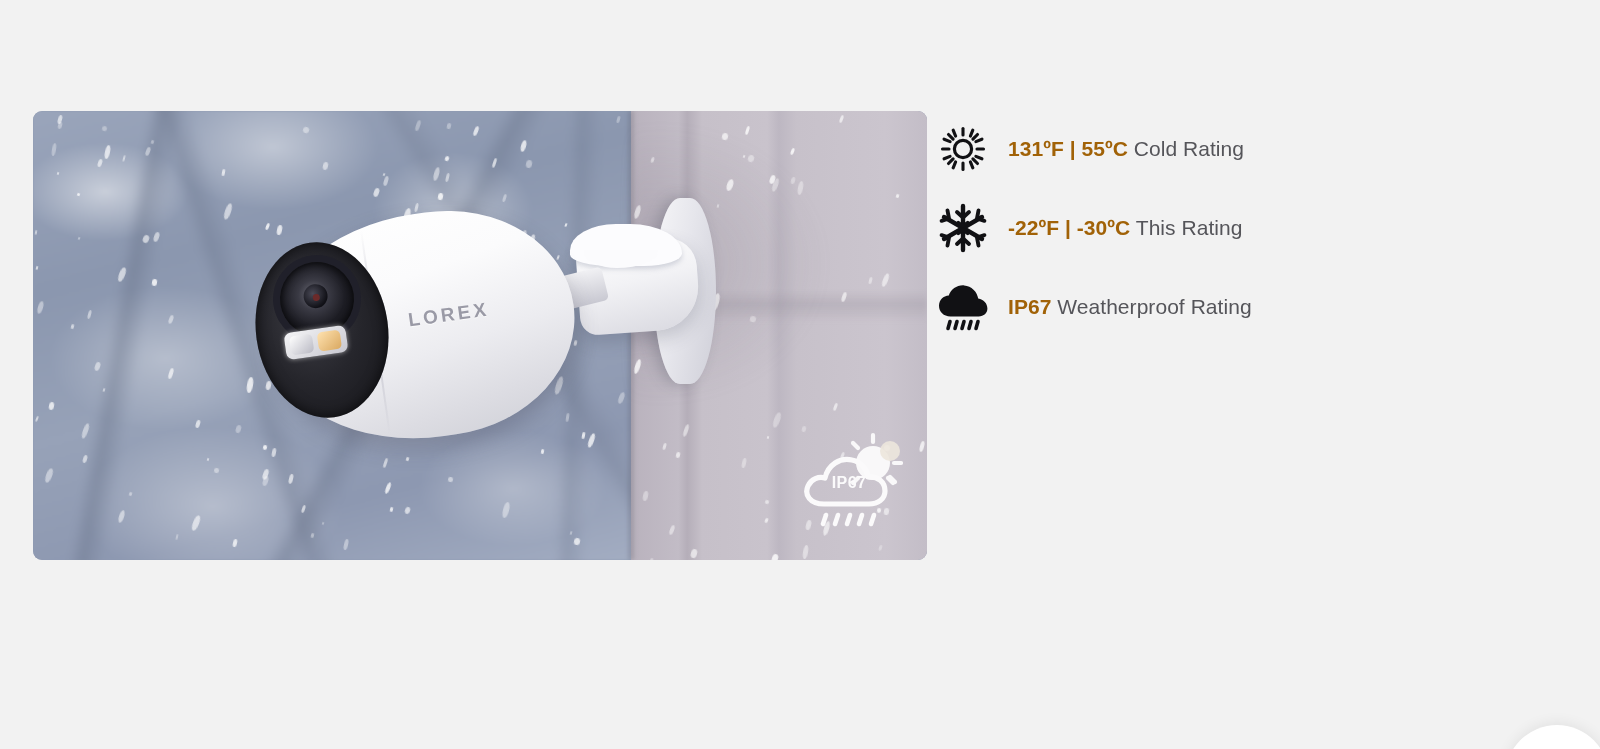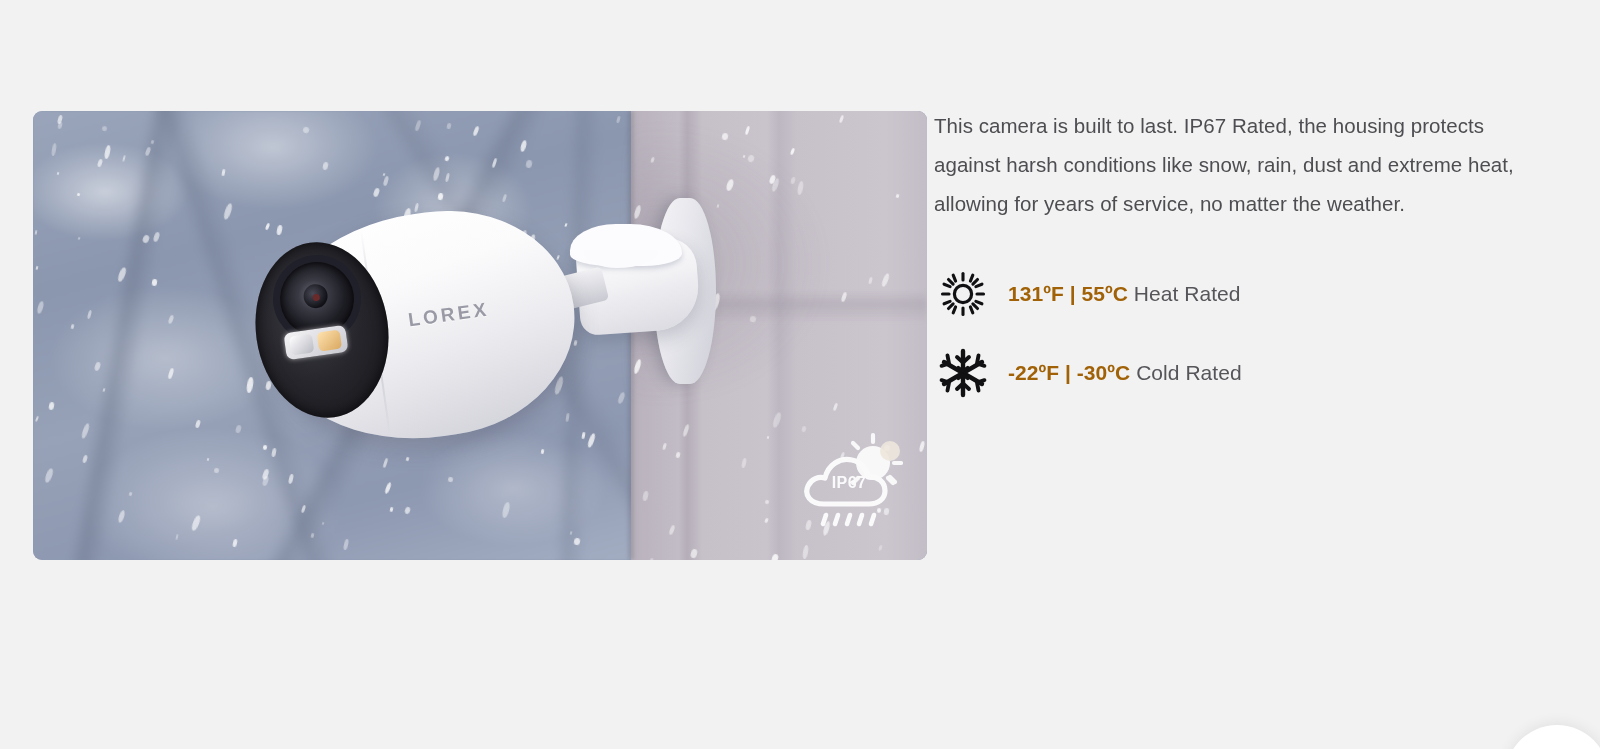--- a/index.html
+++ b/index.html
@@ -567,21 +567,20 @@
         </svg>
         <div class="ip67-badge-text">IP67</div>
       </div>
 
     </div>
   </div>
 
   <div class="copy">
 
 
-    <p class="paragraph">This camera is built to last. IP67 Rated, the housing protects against harsh conditions like snow, rain, dust and extreme heat, allowing for years of service, no matter the weather.</p>
 
     <div class="specs">
 
       <div class="spec-row">
         <span class="spec-icon">
           <svg width="48" height="48" viewBox="0 0 48 48" fill="none" xmlns="http://www.w3.org/2000/svg">
             <circle cx="24" cy="24" r="8.6" stroke="#111114" stroke-width="3.2"></circle>
             <g stroke="#111114" stroke-width="3.1" stroke-linecap="round">
               <line x1="24" y1="3.5" x2="24" y2="10"></line>
               <line x1="24" y1="38" x2="24" y2="44.5"></line>
@@ -595,21 +594,21 @@
               <line x1="31.4" y1="36.9" x2="33.8" y2="42.9"></line>
               <line x1="5.1" y1="33.8" x2="11.1" y2="31.4"></line>
               <line x1="36.9" y1="16.6" x2="42.9" y2="14.2"></line>
               <line x1="5.1" y1="14.2" x2="11.1" y2="16.6"></line>
               <line x1="36.9" y1="31.4" x2="42.9" y2="33.8"></line>
               <line x1="14.2" y1="42.9" x2="16.6" y2="36.9"></line>
               <line x1="31.4" y1="11.1" x2="33.8" y2="5.1"></line>
             </g>
           </svg>
         </span>
-        <span class="spec-text"><span class="spec-value">131ºF | 55ºC</span> <span>Heat Rated</span></span>
+        <span class="spec-text"><span class="spec-value">131ºF | 55ºC</span> <span>Cold Rating</span></span>
       </div>
 
       <div class="spec-row">
         <span class="spec-icon">
           <svg width="50" height="50" viewBox="0 0 50 50" xmlns="http://www.w3.org/2000/svg">
             <g stroke="#111114" stroke-width="4.4" stroke-linecap="round" fill="none">
               <line x1="25" y1="3" x2="25" y2="47"></line>
               <line x1="6" y1="14" x2="44" y2="36"></line>
               <line x1="6" y1="36" x2="44" y2="14"></line>
             </g>
@@ -620,22 +619,39 @@
               <path d="M40.5 42.5 L39 34.6 L46.4 32.2"></path>
               <path d="M3.6 32.2 L11 34.6 L9.5 42.5"></path>
               <path d="M46.4 17.8 L39 15.4 L40.5 7.5"></path>
             </g>
             <g stroke="#111114" stroke-width="3.4" stroke-linecap="round" fill="none">
               <path d="M20.3 19.6 L25 23.2 L29.7 19.6"></path>
               <path d="M20.3 30.4 L25 26.8 L29.7 30.4"></path>
             </g>
           </svg>
         </span>
-        <span class="spec-text"><span class="spec-value">-22ºF | -30ºC</span> <span>Cold Rated</span></span>
+        <span class="spec-text"><span class="spec-value">-22ºF | -30ºC</span> <span>This Rating</span></span>
       </div>
 
+      <div class="spec-row">
+        <span class="spec-icon">
+          <svg width="52" height="50" viewBox="0 0 52 50" xmlns="http://www.w3.org/2000/svg">
+            <path d="M13.5 34.5 C6.5 34.5 2 29.8 2 23.8 C2 18.2 6.4 13.8 11.8 13.6
+                     C14 7.2 20.2 2.8 27.2 3.4 C34.4 4 40.2 9.6 41.2 16.6
+                     C46.6 17.3 50.4 21.6 50.4 26.6 C50.4 31.1 46.9 34.5 41.6 34.5 Z" fill="#111114"></path>
+            <g stroke="#111114" stroke-width="3.6" stroke-linecap="round">
+              <line x1="13" y1="39.5" x2="11" y2="46.5"></line>
+              <line x1="20" y1="39.5" x2="18" y2="46.5"></line>
+              <line x1="27" y1="39.5" x2="25" y2="46.5"></line>
+              <line x1="34" y1="39.5" x2="32" y2="46.5"></line>
+              <line x1="41" y1="39.5" x2="39" y2="46.5"></line>
+            </g>
+          </svg>
+        </span>
+        <span class="spec-text"><span class="spec-value">IP67</span> <span>Weatherproof Rating</span></span>
+      </div>
 
     </div>
   </div>
 
   <div class="chat-widget"></div>
 
 </div>
 
 </body></html>

